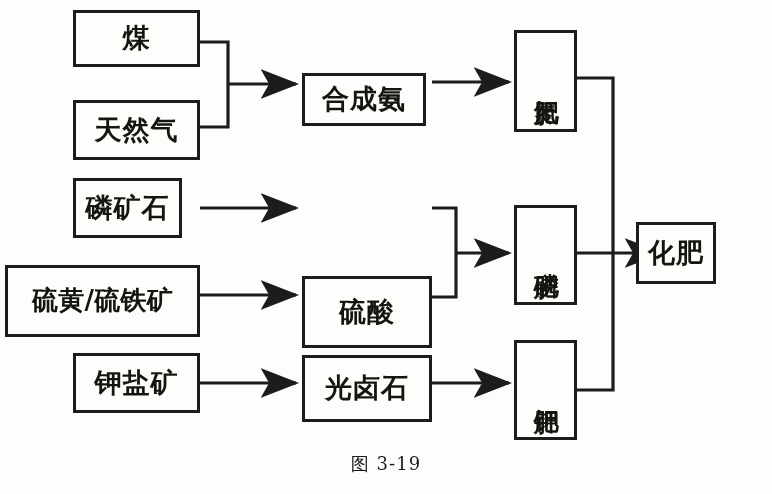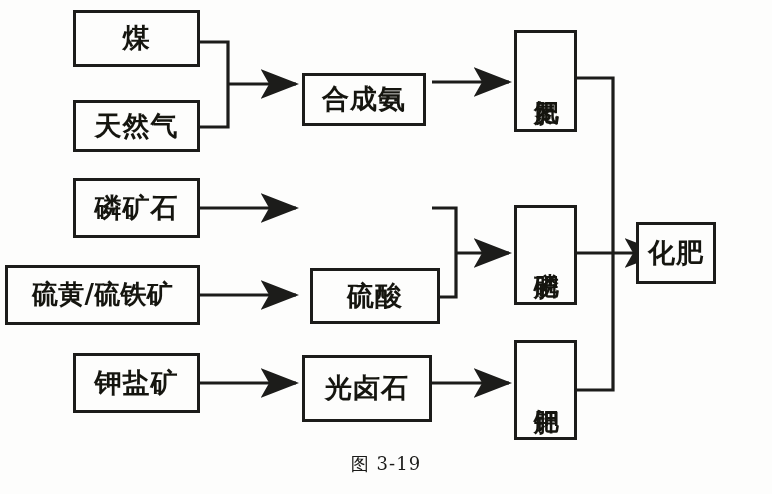--- a/index.html
+++ b/index.html
@@ -101,42 +101,42 @@
       <path d="M577,253 L613,253"></path>
       <path d="M613,253 L660,253" marker-end="url(#arrow)"></path>
 
     </g>
   </svg>
 
   <div class="node h" style="left:73px; top:10px; width:127px; height:57px;">
     <span>煤</span>
   </div>
 
-  <div class="node h" style="left:73px; top:100px; width:127px; height:52px;justify-content:center;">
+  <div class="node h" style="left:73px; top:100px; width:127px; height:60px;justify-content:center;">
     <span>天然气</span>
   </div>
 
-  <div class="node h" style="left:73px; top:178px; width:127px; height:60px;">
+  <div class="node h" style="left:73px; top:178px; width:109px; height:60px;">
     <span>磷矿石</span>
   </div>
 
-  <div class="node wide" style="left:5px; top:265px; width:195px; height:60px;">
+  <div class="node wide" style="left:5px; top:265px; width:195px; height:72px;">
     <span>硫黄/硫铁矿</span>
   </div>
 
   <div class="node h" style="left:73px; top:353px; width:127px; height:60px;">
     <span>钾盐矿</span>
   </div>
 
   <div class="node h" style="left:302px; top:55px; width:124px; height:53px;margin-top:18px;">
     <span>合成氨</span>
   </div>
 
 
-  <div class="node h" style="left:302px; top:268px; width:130px; height:56px;margin-left:8px;">
+  <div class="node h" style="left:302px; top:276px; width:130px; height:72px;">
     <span>硫酸</span>
   </div>
 
   <div class="node h" style="left:302px; top:355px; width:130px; height:67px;">
     <span>光卤石</span>
   </div>
 
   <div class="node v" style="left:514px; top:30px; width:63px; height:102px;">
     <span>氮肥</span>
   </div>

